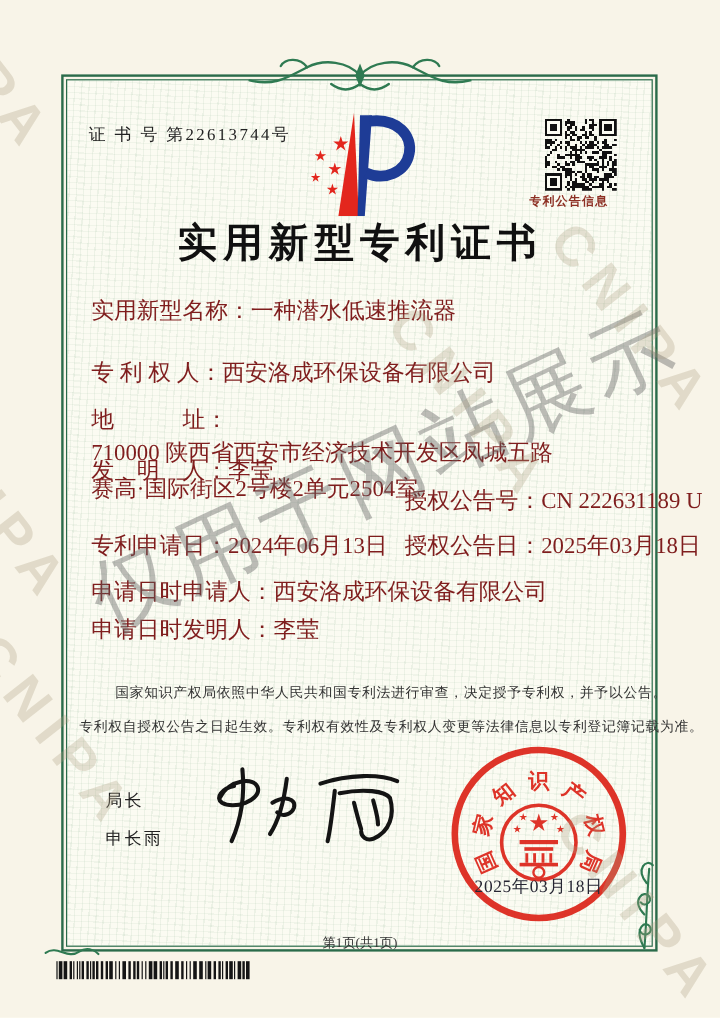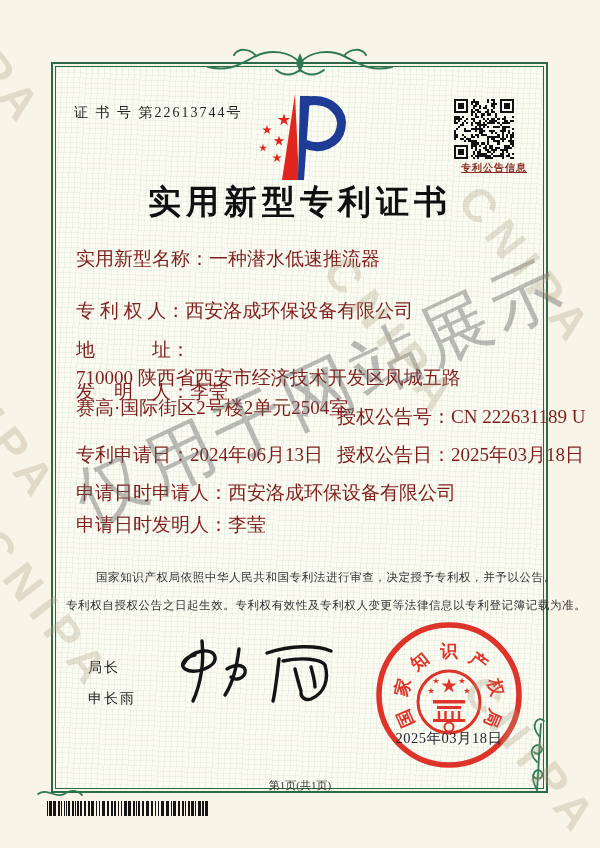--- a/index.html
+++ b/index.html
@@ -23,22 +23,22 @@
       repeating-linear-gradient(93deg, rgba(110,160,120,0.10) 0 1px, transparent 1px 6px),
       repeating-linear-gradient(2deg, rgba(110,160,120,0.08) 0 1px, transparent 1px 5px);
   }
 
   .layer { position:absolute; inset:0; z-index:2;border-radius:29px; }
 
   
   .cert-no { position:absolute; left:74px; top:104px; font-size:14px; letter-spacing:2px; color:#222; }
   .logo { position:absolute; left:250px; top:92px; width:100px; height:92px; }
   .qr-wrap { position:absolute; left:454px; top:99px; width:60px; height:60px; }
-  .qr-label { position:absolute; left:441px; top:161px; width:86px; text-align:right;
-    font-size:10px; letter-spacing:1px; color:#8d2f23; font-weight:bold;text-decoration:underline; }
+  .qr-label { position:absolute; left:441px; top:161px; width:86px; text-align:left;
+    font-size:10px; letter-spacing:1px; color:#8d2f23; font-weight:bold; }
 
   .title { position:absolute; left:0; right:0; top:180px; text-align:center;
     font-size:33px; font-weight:bold; letter-spacing:5px; color:#101010; }
 
   
   .row { position:absolute; left:76px; font-size:19px; color:#7f1d1d; white-space:nowrap; }
   .row.addr { white-space:normal; display:flex;flex-direction:column; }
   .row.addr .lbl { white-space:nowrap; }
   .row.addr .val { width:385px; line-height:1.6; }
   .r-name { top:246px; } .r-patentee { top:298px; } .r-addr { top:337px; }

